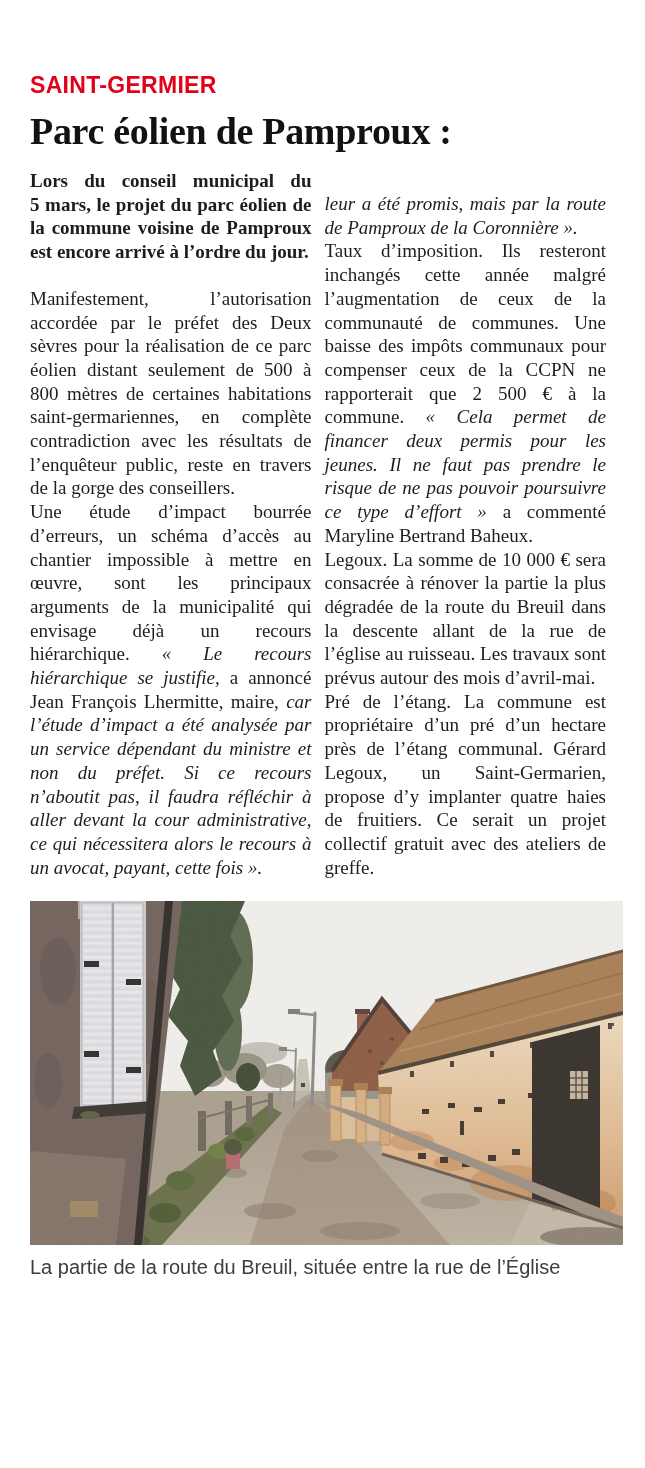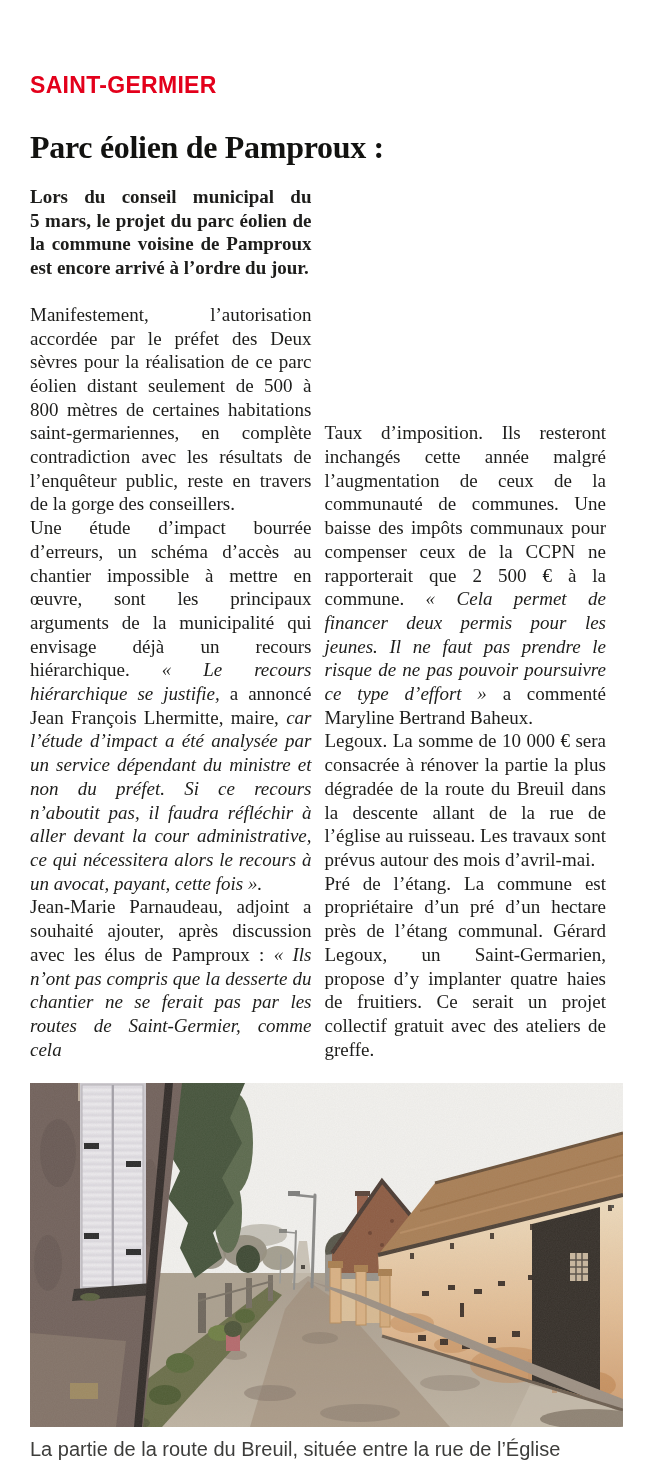--- a/index.html
+++ b/index.html
@@ -12,22 +12,22 @@
   html,body{background:var(--page-bg);}
   body{width:645px;height:1468px;overflow:hidden;}
   .page{width:628px;height:1468px;padding:72px 22px 0 30px;background:var(--page-bg);}
   .kicker{
     font-family:"Liberation Sans",sans-serif;
     font-weight:700;font-size:23px;line-height:26px;
     color:var(--accent-red);letter-spacing:.3px;
   }
   .title{
     font-family:"Liberation Serif",serif;
-    font-weight:700;font-size:32px;line-height:43px;
-    color:#121210;margin-top:28px;letter-spacing:-.3px;
+    font-weight:700;font-size:38px;line-height:43px;
+    color:#121210;margin-top:12px;letter-spacing:-.3px;
   }
   .title-line{display:block;}
   .columns{display:flex;gap:13px;margin-top:16px;align-items:flex-end;}
   .col{width:290px;font-family:"Liberation Serif",serif;
     font-size:19px;line-height:23.7px;color:var(--body-text);}
   .col p.para{text-align:justify;text-justify:inter-word;}
   .col p.lead{font-weight:700;margin-bottom:23px;}
   .b{font-weight:400;}
   .i{font-style:italic;}
   figure{margin-top:22px;width:593px;}
@@ -47,23 +47,23 @@
 
   <h1 class="title">
     <span class="title-line">Parc éolien de Pamproux :</span>
   </h1>
 
   <div class="columns">
     <div class="col">
         <p class="para lead"><span>Lors du conseil municipal du 5&nbsp;mars, le projet du parc éolien de la commune voisine de Pamproux est encore arrivé à l’ordre du jour.</span></p>
         <p class="para"><span>Manifestement, l’autorisation accordée par le préfet des Deux sèvres pour la réalisation de ce parc éolien distant seulement de 500 à 800 mètres de certaines habitations saint-germariennes, en complète contradiction avec les résultats de l’enquêteur public, reste en travers de la gorge des conseillers.</span></p>
         <p class="para"><span>Une étude d’impact bourrée d’erreurs, un schéma d’accès au chantier impossible à mettre en œuvre, sont les principaux arguments de la municipalité qui envisage déjà un recours hiérarchique. </span><span class="i">«&nbsp;Le recours hiérarchique se justifie,</span><span> a annoncé Jean François Lhermitte, maire, </span><span class="i">car l’étude d’impact a été analysée par un service dépendant du ministre et non du préfet. Si ce recours n’aboutit pas, il faudra réfléchir à aller devant la cour administrative, ce qui nécessitera alors le recours à un avocat, payant, cette fois&nbsp;».</span></p>
-        <p class="para"><span>Jean-Marie Parnaudeau, adjoint a souhaité ajouter, après discussion avec les élus de Pamproux&nbsp;: </span><span class="i">«&nbsp;Ils n’ont pas compris que la desserte du chantier ne se ferait pas par les routes de Saint-Germier, comme cela</span></p>
       </div>
     <div class="col">
+        <p class="para"><span class="i">leur a été promis, mais par la route de Pamproux de la Coronnière&nbsp;».</span></p>
         <p class="para"><span class="b">Taux d’imposition. </span><span>Ils resteront inchangés cette année malgré l’augmentation de ceux de la communauté de communes. Une baisse des impôts communaux pour compenser ceux de la CCPN ne rapporterait que 2&nbsp;500&nbsp;€ à la commune. </span><span class="i">«&nbsp;Cela permet de financer deux permis pour les jeunes. Il ne faut pas prendre le risque de ne pas pouvoir poursuivre ce type d’effort&nbsp;» </span><span>a commenté Maryline Bertrand Baheux.</span></p>
         <p class="para"><span class="b">Legoux. </span><span>La somme de 10&nbsp;000&nbsp;€ sera consacrée à rénover la partie la plus dégradée de la route du Breuil dans la descente allant de la rue de l’église au ruisseau. Les travaux sont prévus autour des mois d’avril-mai.</span></p>
         <p class="para"><span class="b">Pré de l’étang. </span><span>La commune est propriétaire d’un pré d’un hectare près de l’étang communal. Gérard Legoux, un Saint-Germarien, propose d’y implanter quatre haies de fruitiers. Ce serait un projet collectif gratuit avec des ateliers de greffe.</span></p>
       </div>
   </div>
 
   <figure>
 
     <svg class="photo" viewBox="0 0 593 344" preserveAspectRatio="none" xmlns="http://www.w3.org/2000/svg">
       <defs>

